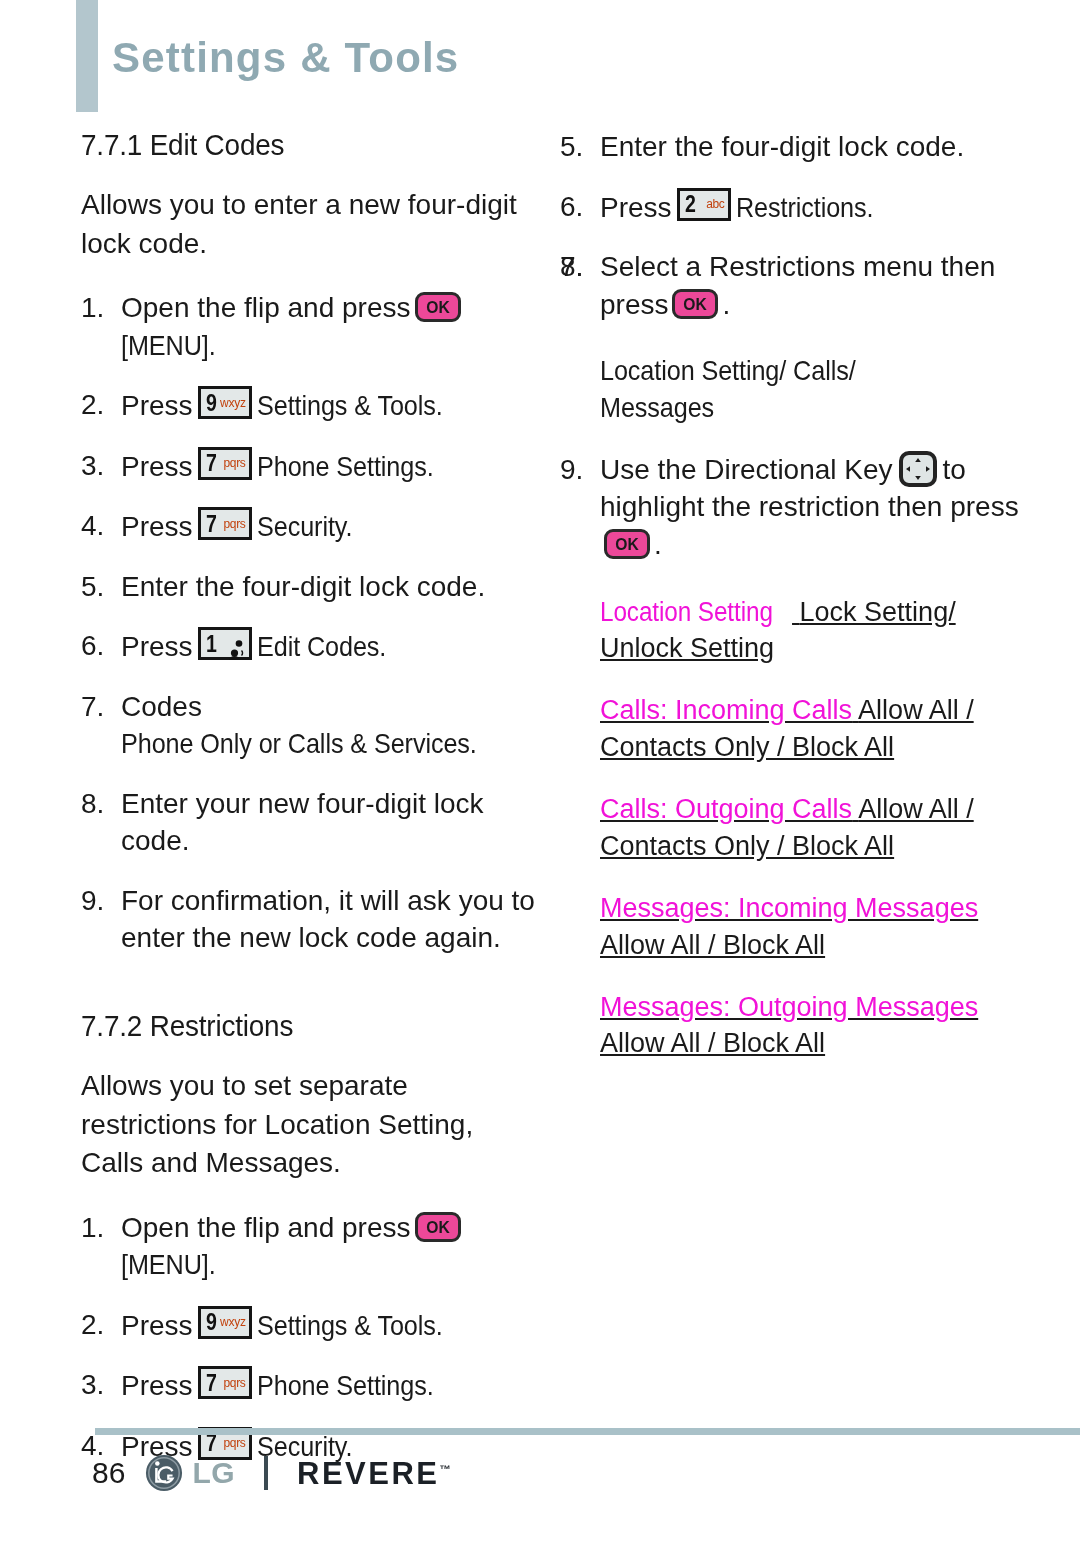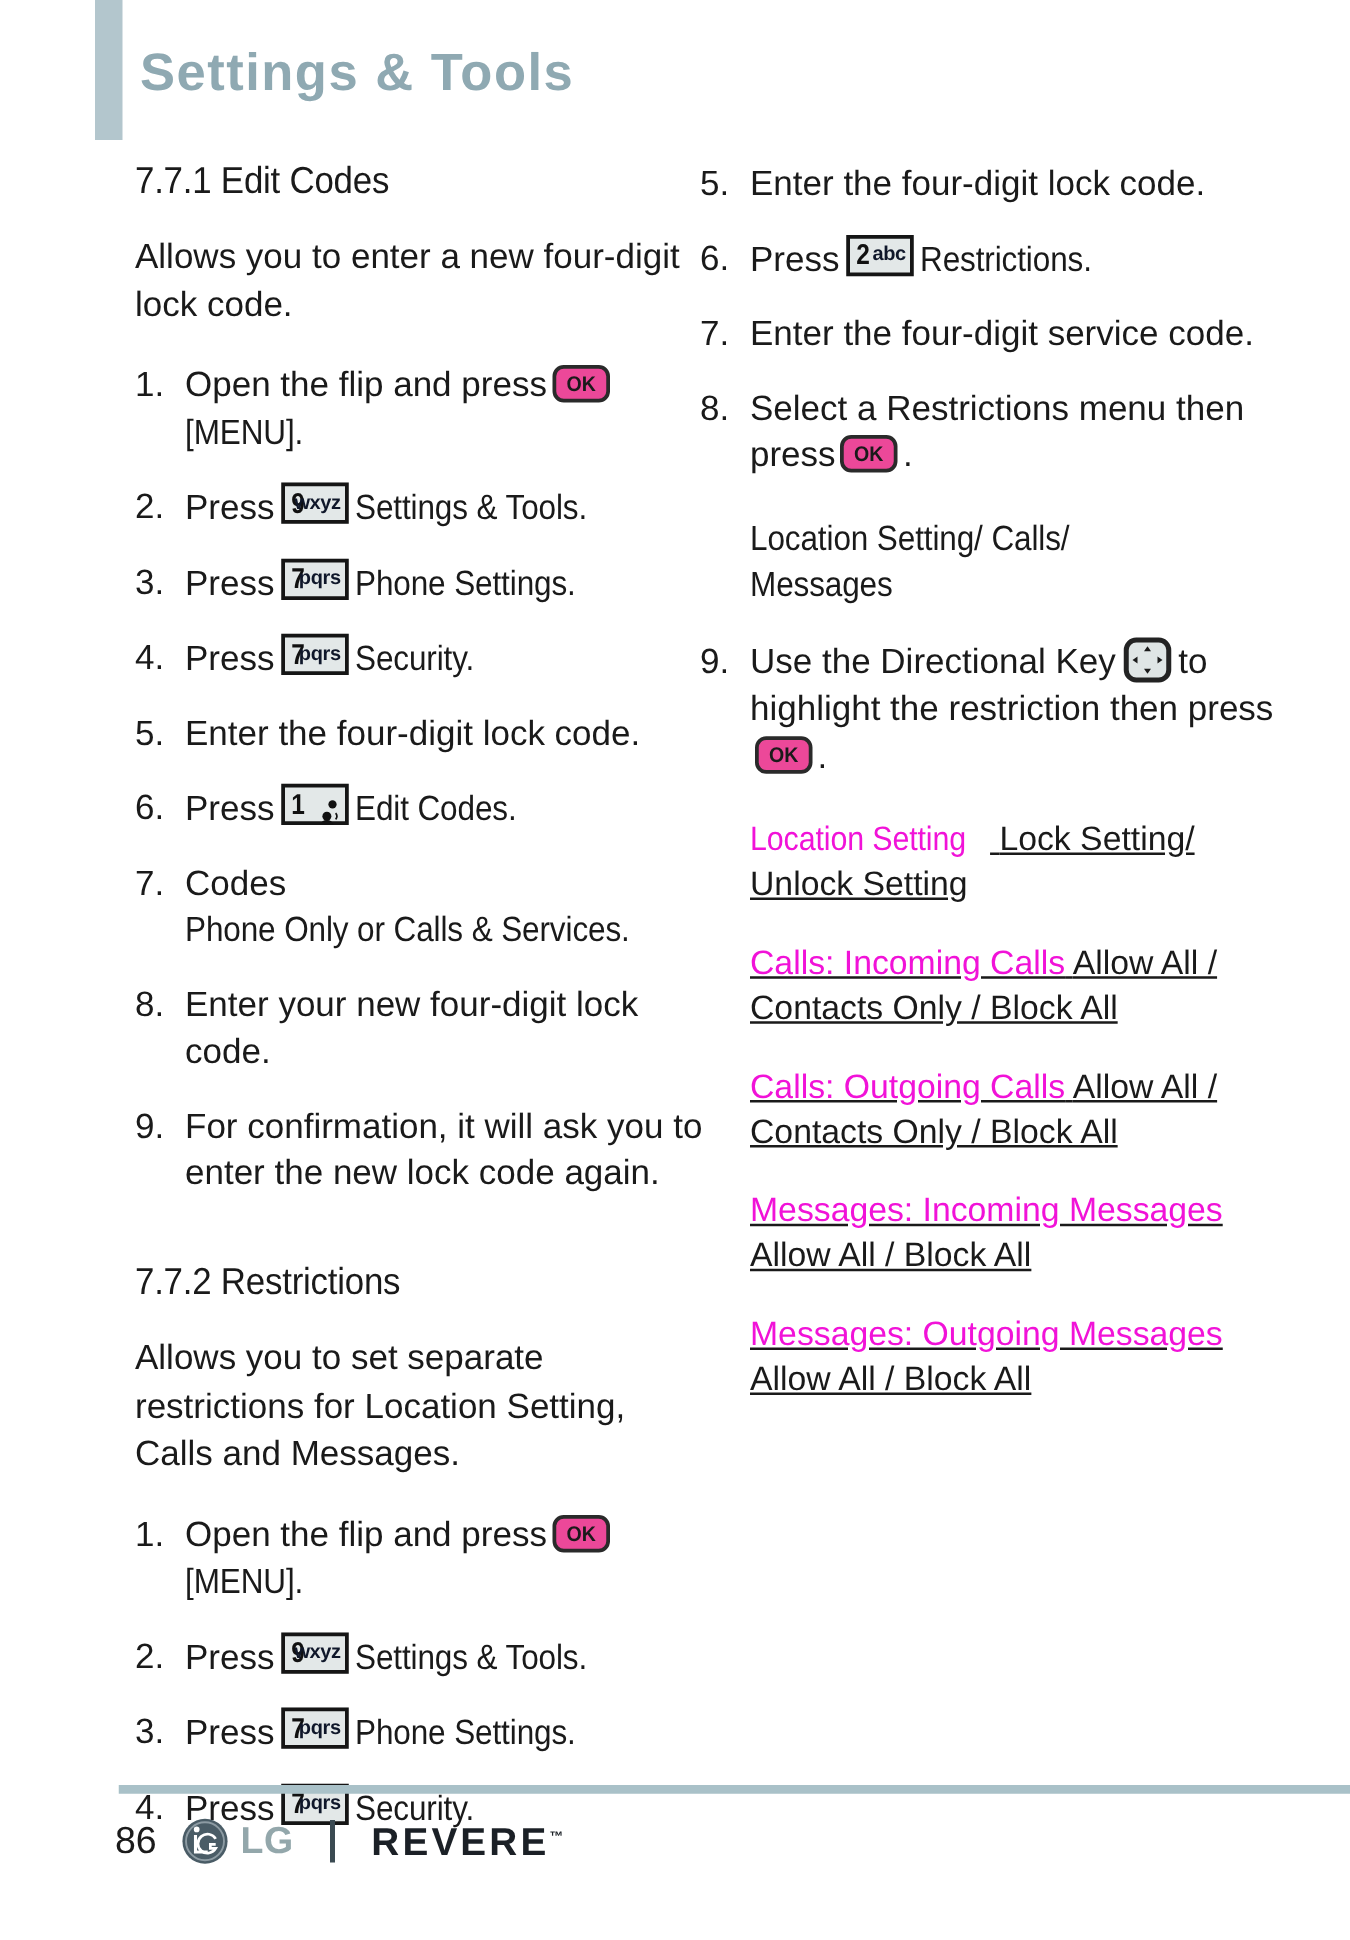--- a/index.html
+++ b/index.html
@@ -38,21 +38,21 @@
     font-weight: 700;
     white-space: nowrap;
   }
 
   
   .col {
     position: absolute;
     top: 128px;
     width: 460px;
   }
-  .col-left  { left: 108px; }
+  .col-left  { left: 81px; }
   .col-right { left: 560px; }
 
   
   .sec-heading {
     font-size: 30px;
     font-weight: 400;
     margin: 0 0 24px 0;
     letter-spacing: -0.2px;
     color: #1a1a1a;
     font-stretch: condensed;
@@ -128,25 +128,25 @@
     transform: translateY(-50%) scaleX(0.85);
     font-size: 23px;
     font-weight: bold;
     line-height: 1;
     color: #111;
   }
   .key-num .kl {
     position: absolute;
     right: 3px; top: 50%;
     transform: translateY(-50%);
-    font-size: 16px;
-    font-weight: bold;
+    font-size: 12px;
+    font-weight: normal;
     line-height: 1;
     letter-spacing: -0.3px;
-    color: #0f172a;
+    color: #c2410c;
   }
   .key-num .vm-icon {
     position: absolute;
     right: 4px; top: 50%;
     transform: translateY(-50%);
     width: 18px; height: 22px;
   }
 
   .key-ok {
     display: inline-block;
@@ -328,21 +328,21 @@
 
   <div class="step">
     <span class="num">5.</span><span>Enter the four-digit lock code.</span>
   </div>
 
   <div class="step">
     <span class="num">6.</span><span>Press</span><span class="key-num"><span class="kd">2</span><span class="kl">abc</span></span><span class="cond">Restrictions.</span>
   </div>
 
   <div class="step">
-    <span class="num">7.</span><span>Enter the four-digit service code.</span>
+    <span class="num">7.</span>
   </div>
 
   <div class="step">
     <span class="num">8.</span><span>Select a Restrictions menu then press</span><span class="key-ok"><span>OK</span></span><span>.</span>
   </div>
 
   <div class="opt-heading">
     <span class="cond">Location Setting/ Calls/</span>
     <span class="cond">Messages</span>
   </div>

